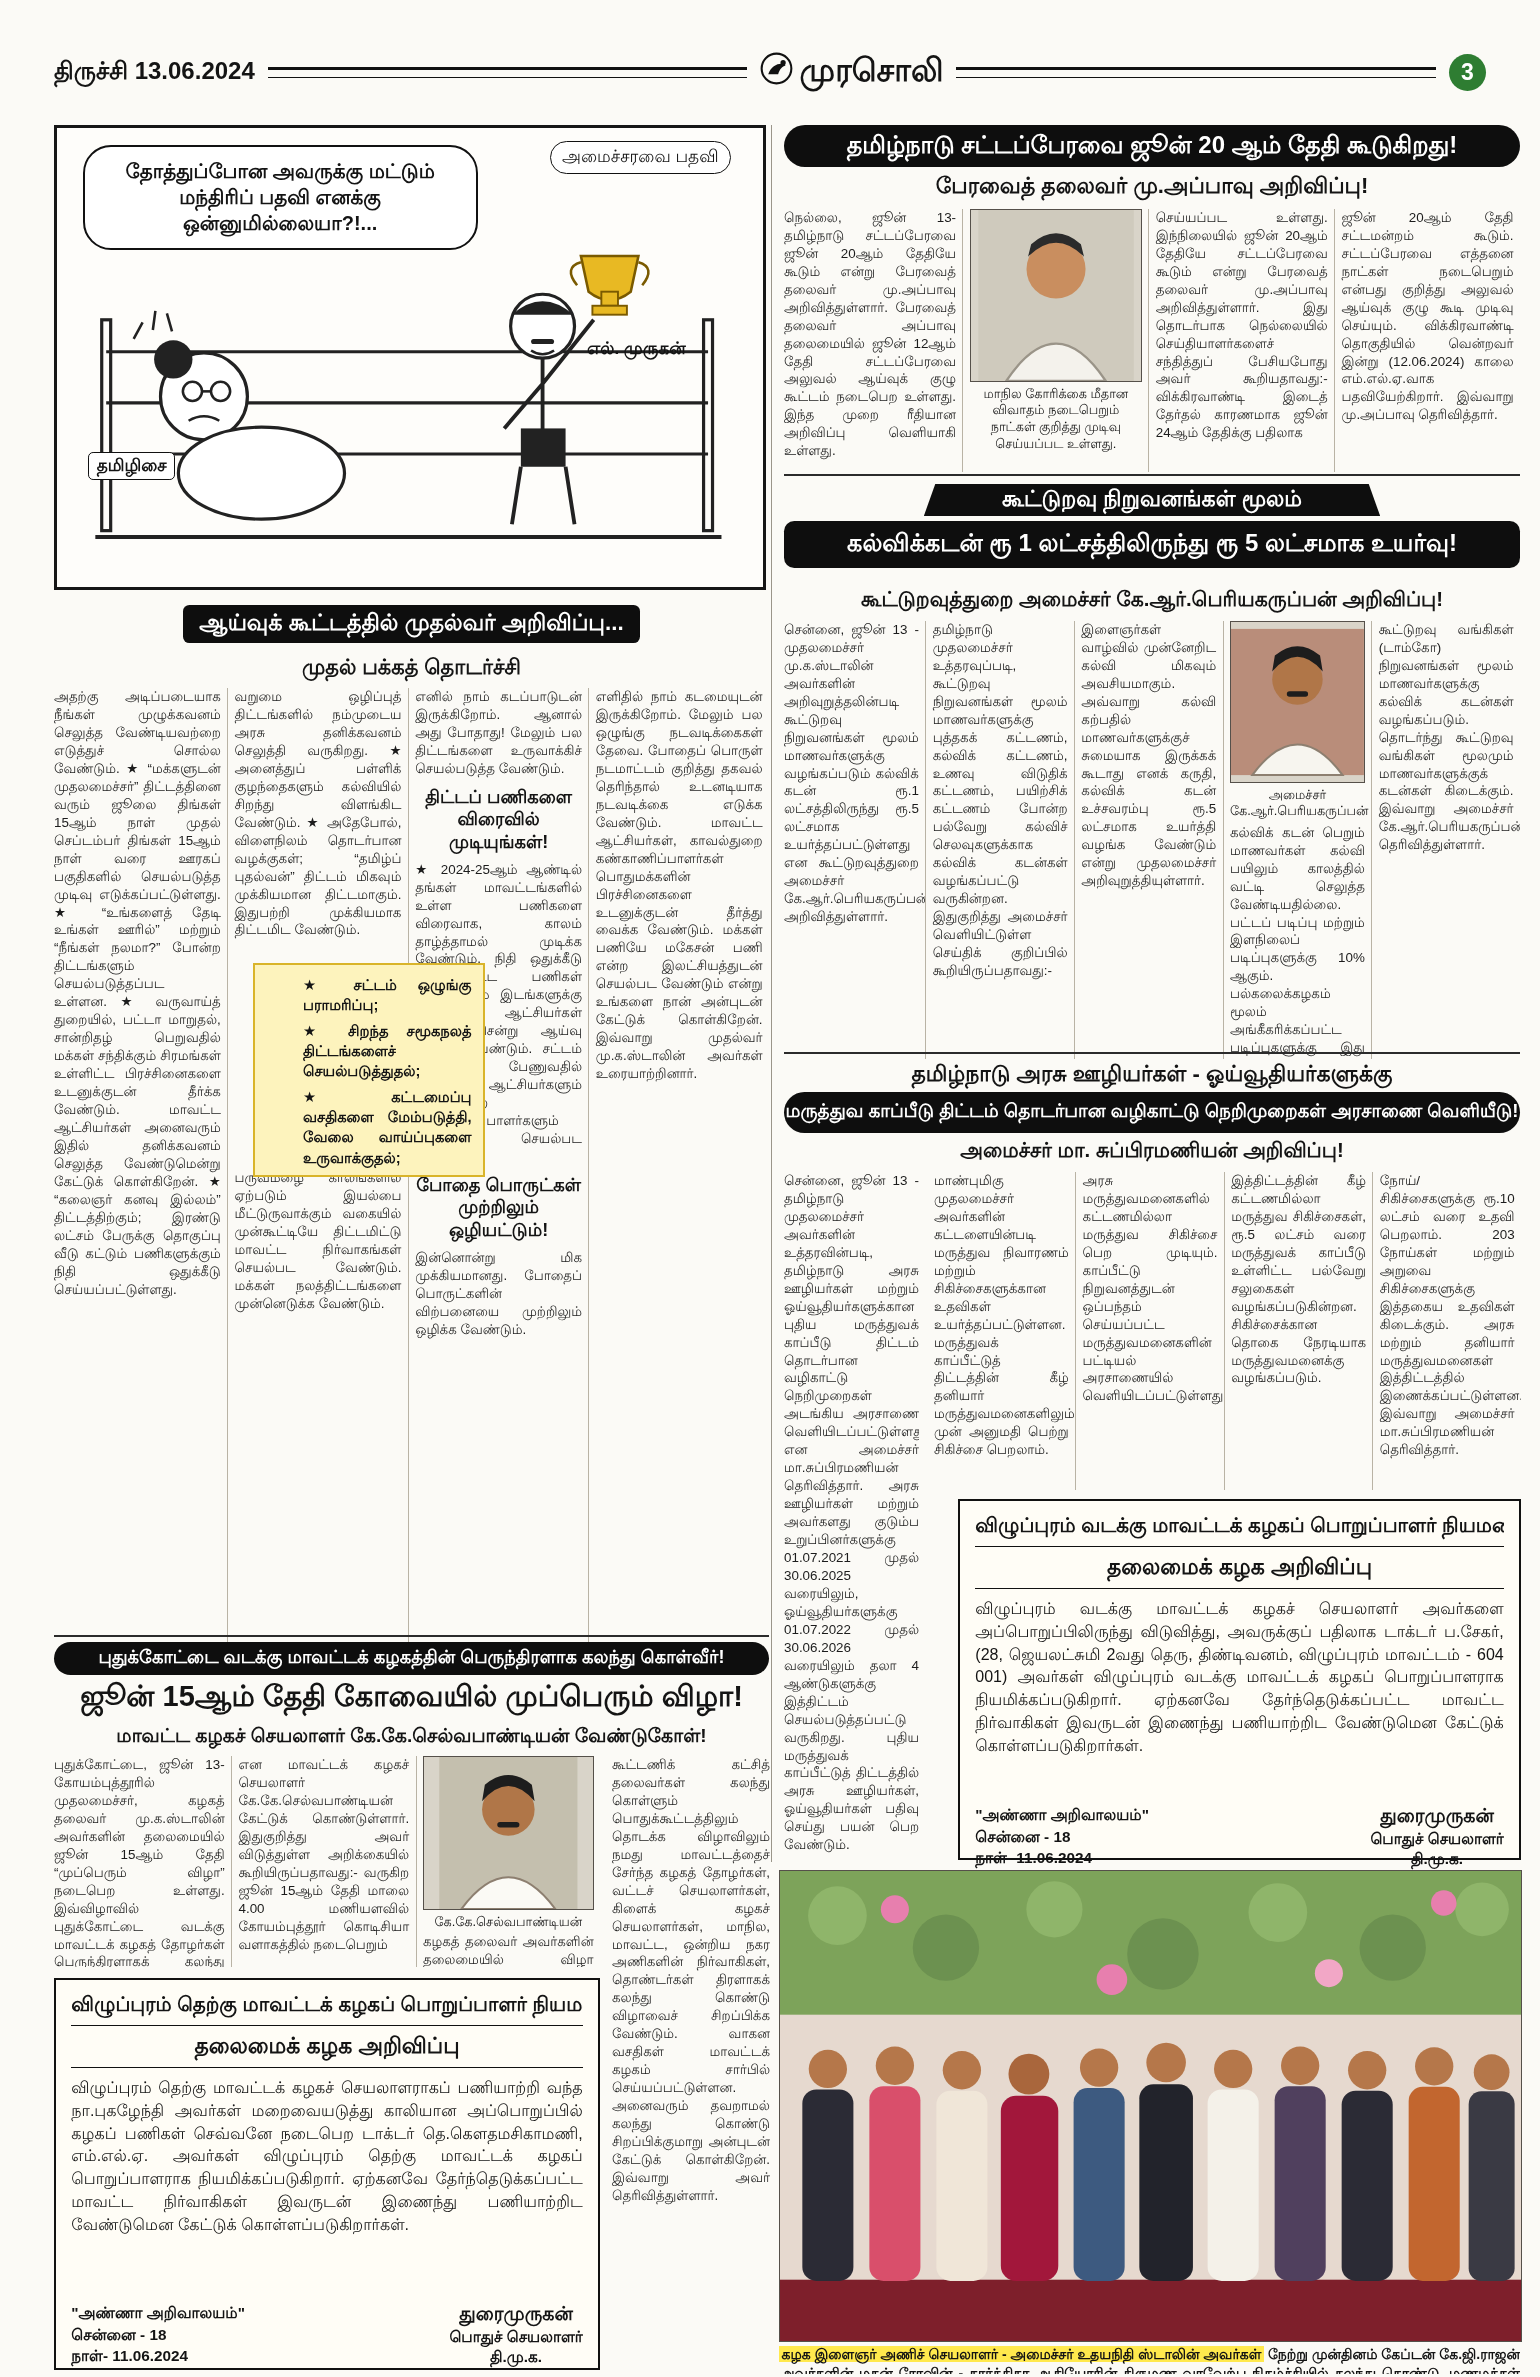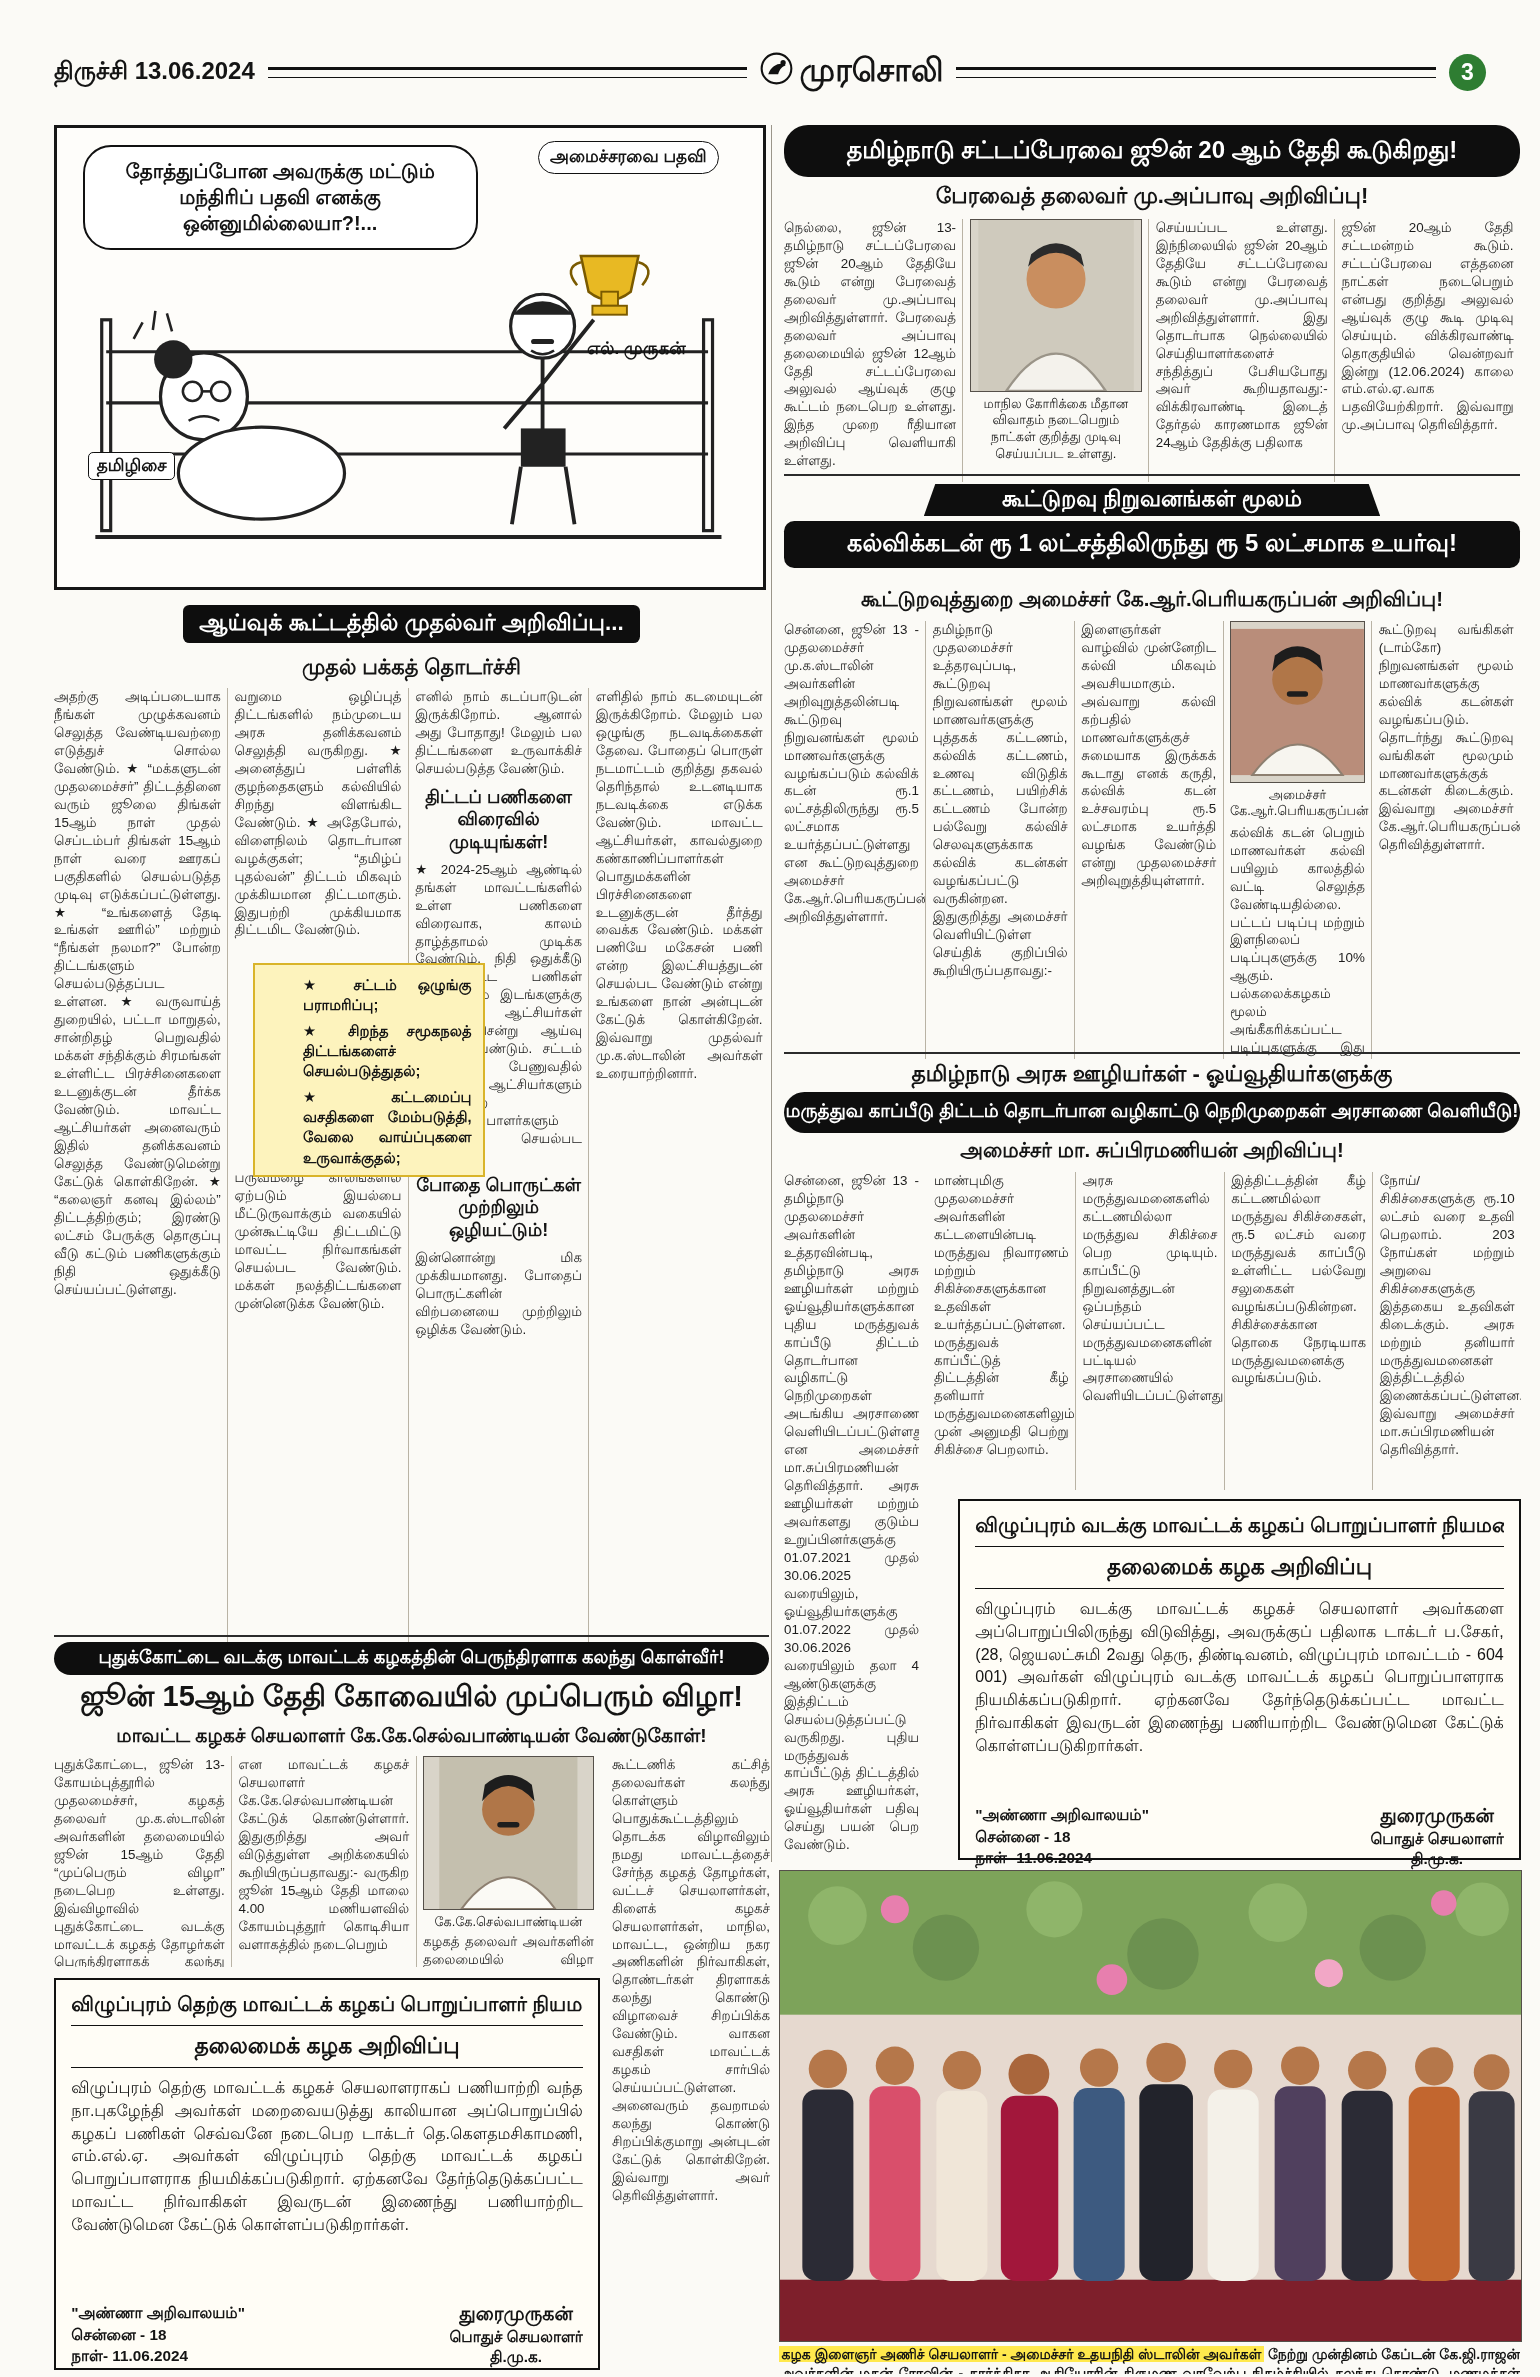--- a/index.html
+++ b/index.html
@@ -10,22 +10,22 @@
   .masthead{display:flex;align-items:center;gap:12.8px;}
   .m-date{font-size:24px;font-weight:bold;white-space:nowrap;}
   .rule2{flex:1 1 0;height:7.7px;border-top:3.2px solid #111;border-bottom:1.9px solid #111;}
   .logo{display:flex;align-items:center;gap:6.4px;font-size:32px;font-weight:bold;white-space:nowrap;}
   .pagenum{width:37px;height:37px;border-radius:50%;background:#2e7d32;color:#fff;display:flex;
            align-items:center;justify-content:center;font-size:23px;font-weight:bold;}
   
   .cartoon{border:3.2px solid #161616;background:#fefdfa;}
   .bubble{position:absolute;left:25.5px;top:16.6px;width:358px;border:2.6px solid #111;border-radius:28px;
           padding:11.5px 16.6px;font-size:20px;font-weight:bold;text-align:center;background:#fff;line-height:1.3;}
-  .tlabel{position:absolute;right:44px;top:12.8px;border:1.9px solid #111;border-radius:18px;background:#fff;
-          padding:5.1px 11.5px;font-size:17px;font-weight:bold;}
+  .tlabel{position:absolute;right:32px;top:12.8px;border:1.9px solid #111;border-radius:18px;background:#fff;
+          padding:5.1px 11.5px;font-size:17px;font-weight:normal;}
   .nlabel{position:absolute;font-size:17px;font-weight:bold;background:#fff;border:1.9px solid #111;
           padding:2.6px 7.7px;border-radius:5.1px;}
   .nlabel2{position:absolute;font-size:17px;font-weight:bold;}
   
   .vrule{background:#9a958a;width:1.3px;}
   .hrule{background:#2b2b2b;height:1.9px;}
   
   .bar-black{background:#0e0e0e;color:#fff;display:flex;align-items:center;justify-content:center;
              font-weight:bold;white-space:nowrap;overflow:hidden;border-radius:24px;}
   .ribbon{background:#0e0e0e;color:#fff;display:flex;align-items:center;justify-content:center;
@@ -123,21 +123,21 @@
       <rect x="852" y="256" width="26" height="22" fill="#e8b923" stroke="#7a5a00" stroke-width="3"></rect>
       <rect x="838" y="278" width="54" height="14" fill="#e8b923" stroke="#7a5a00" stroke-width="3"></rect>
     </svg>
     <div class="bubble">தோத்துப்போன அவருக்கு மட்டும் மந்திரிப் பதவி எனக்கு ஒன்னுமில்லையா?!...</div>
     <div class="tlabel">அமைச்சரவை பதவி</div>
     <div class="nlabel" style="left:31px;top:324px;">தமிழிசை</div>
     <div class="nlabel2" style="left:530px;top:211px;">எல். முருகன்</div>
   </div>
 
   <div class="abs" style="left:784px;top:125px;width:736px;">
-    <div class="bar-black" style="height:52px;font-size:24px;">தமிழ்நாடு சட்டப்பேரவை ஜூன் 20 ஆம் தேதி கூடுகிறது!</div>
+    <div class="bar-black" style="height:42px;font-size:24px;">தமிழ்நாடு சட்டப்பேரவை ஜூன் 20 ஆம் தேதி கூடுகிறது!</div>
     <div class="subhead" style="height:33px;font-size:22px;margin-top:3.8px;">பேரவைத் தலைவர் மு.அப்பாவு அறிவிப்பு!</div>
     <div style="height:263px;margin-top:5.1px;">
       <div class="cols">
         <div class="col body-text">நெல்லை, ஜூன் 13- தமிழ்நாடு சட்டப்பேரவை ஜூன் 20ஆம் தேதியே கூடும் என்று பேரவைத் தலைவர் மு.அப்பாவு அறிவித்துள்ளார். பேரவைத் தலைவர் அப்பாவு தலைமையில் ஜூன் 12ஆம் தேதி சட்டப்பேரவை அலுவல் ஆய்வுக் குழு கூட்டம் நடைபெற உள்ளது. இந்த முறை ரீதியான அறிவிப்பு வெளியாகி உள்ளது.</div>
         <div class="col">
           <div class="photo" style="height:171px;">
             <svg viewBox="0 0 100 110">
                 <rect width="100" height="110" fill="#cfcabd"></rect>
                 <circle cx="50" cy="38" r="19" fill="#c98e5f"></circle>
                 <path d="M32 30 Q50 12 68 30 L66 22 Q50 8 34 22 Z" fill="#2b2b2b"></path>

